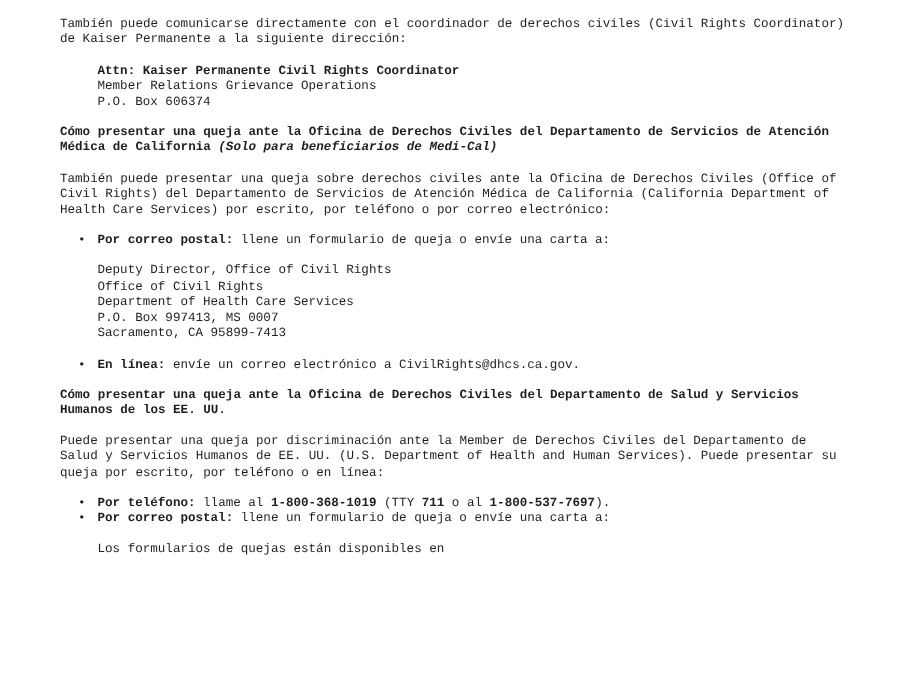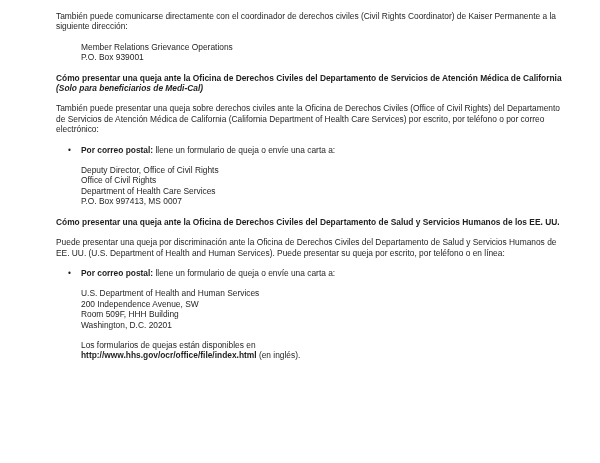--- a/index.html
+++ b/index.html
@@ -11,21 +11,22 @@
     font-family: "Liberation Sans", sans-serif;
     font-size: 8.4px;
     line-height: 10.4px;
     overflow: hidden;
     -webkit-font-smoothing: antialiased;
   }
   .page {
     box-sizing: border-box;
     width: 600px;
     height: 463px;
-    padding: 11px 34px 10px 56px;
+    padding: 11px 34px 10px 40px;
+    font-family: Liberation Mono, monospace;
   }
   .para, .heading, .address, ul.blist {
     margin: 0 0 10px 0;
   }
   .heading { font-weight: bold; }
   .address { padding-left: 25px; }
   ul.blist {
     list-style: none;
     padding: 0;
   }
@@ -41,42 +42,41 @@
   }
   .b { font-weight: bold; }
   .i { font-style: italic; }
 </style>
 </head>
 <body>
 
 <div class="page">
     <div class="para"><span>También puede comunicarse directamente con el coordinador de derechos civiles (Civil Rights Coordinator) de Kaiser Permanente a la siguiente dirección:</span></div>
     <div class="address">
+      <div><span class="b">Attn: Kaiser Permanente Civil Rights Coordinator</span></div>
       <div><span>Member Relations Grievance Operations</span></div>
-      <div><span>P.O. Box 939001</span></div>
+      <div><span>P.O. Box 606374</span></div>
     </div>
     <div class="heading"><span class="b">Cómo presentar una queja ante la Oficina de Derechos Civiles del Departamento de Servicios de Atención Médica de California </span><span class="i">(Solo para beneficiarios de Medi-Cal)</span></div>
     <div class="para"><span>También puede presentar una queja sobre derechos civiles ante la Oficina de Derechos Civiles (Office of Civil Rights) del Departamento de Servicios de Atención Médica de California (California Department of Health Care Services) por escrito, por teléfono o por correo electrónico:</span></div>
     <ul class="blist">
       <li><span class="b">Por correo postal:</span><span> llene un formulario de queja o envíe una carta a:</span></li>
     </ul>
     <div class="address">
       <div><span>Deputy Director, Office of Civil Rights</span></div>
       <div><span>Office of Civil Rights</span></div>
       <div><span>Department of Health Care Services</span></div>
       <div><span>P.O. Box 997413, MS 0007</span></div>
+      <div><span>Sacramento, CA 95899-7413</span></div>
     </div>
+    <ul class="blist">
+      <li><span class="b">En línea:</span><span> envíe un correo electrónico a </span><span>CivilRights@dhcs.ca.gov</span><span>.</span></li>
+    </ul>
     <div class="heading"><span class="b">Cómo presentar una queja ante la Oficina de Derechos Civiles del Departamento de Salud y Servicios Humanos de los EE. UU.</span></div>
-    <div class="para"><span>Puede presentar una queja por discriminación ante la Oficina de Derechos Civiles del Departamento de Salud y Servicios Humanos de EE. UU. (U.S. Department of Health and Human Services). Puede presentar su queja por escrito, por teléfono o en línea:</span></div>
+    <div class="para"><span>Puede presentar una queja por discriminación ante la Member de Derechos Civiles del Departamento de Salud y Servicios Humanos de EE. UU. (U.S. Department of Health and Human Services). Puede presentar su queja por escrito, por teléfono o en línea:</span></div>
     <ul class="blist">
+      <li><span class="b">Por teléfono:</span><span> llame al </span><span class="b">1-800-368-1019</span><span> (TTY </span><span class="b">711</span><span> o al </span><span class="b">1-800-537-7697</span><span>).</span></li>
       <li><span class="b">Por correo postal:</span><span> llene un formulario de queja o envíe una carta a:</span></li>
     </ul>
     <div class="address">
-      <div><span>U.S. Department of Health and Human Services</span></div>
-      <div><span>200 Independence Avenue, SW</span></div>
-      <div><span>Room 509F, HHH Building</span></div>
-      <div><span>Washington, D.C. 20201</span></div>
-    </div>
-    <div class="address">
       <div><span>Los formularios de quejas están disponibles en</span></div>
-      <div><span class="b">http://www.hhs.gov/ocr/office/file/index.html</span><span> (en inglés).</span></div>
     </div>
   </div>
 
 </body></html>

